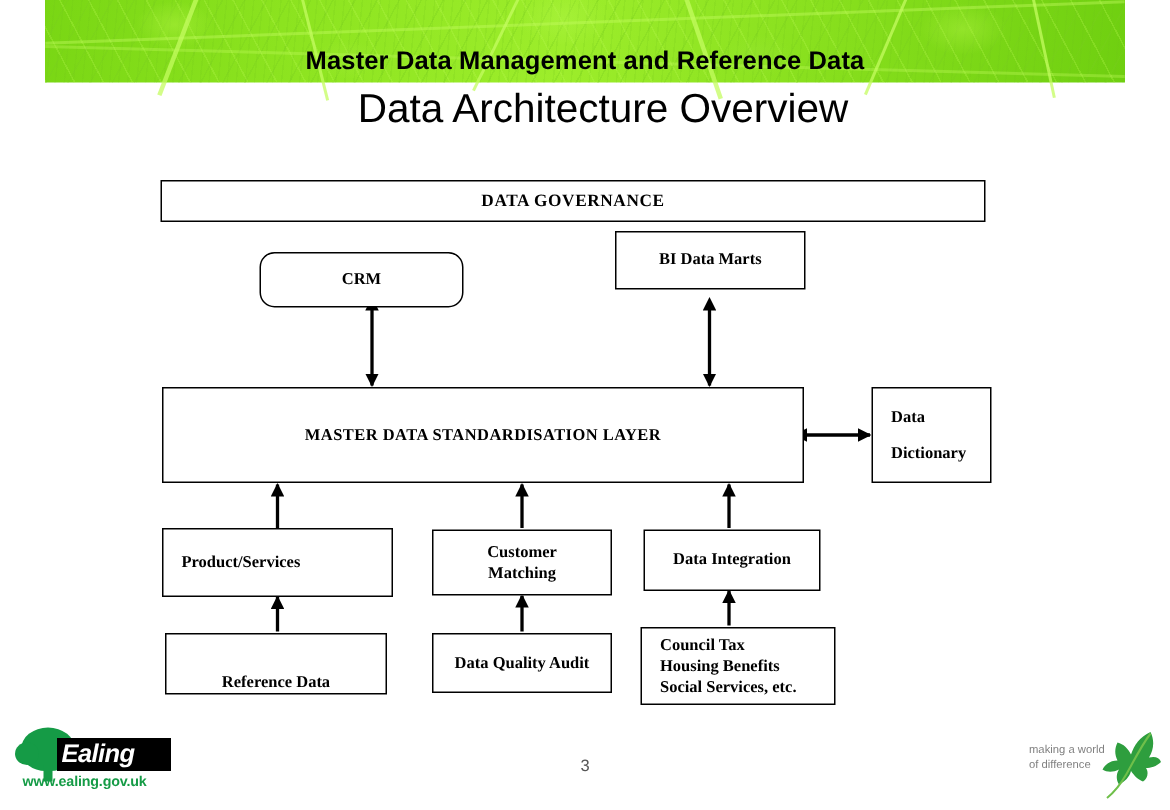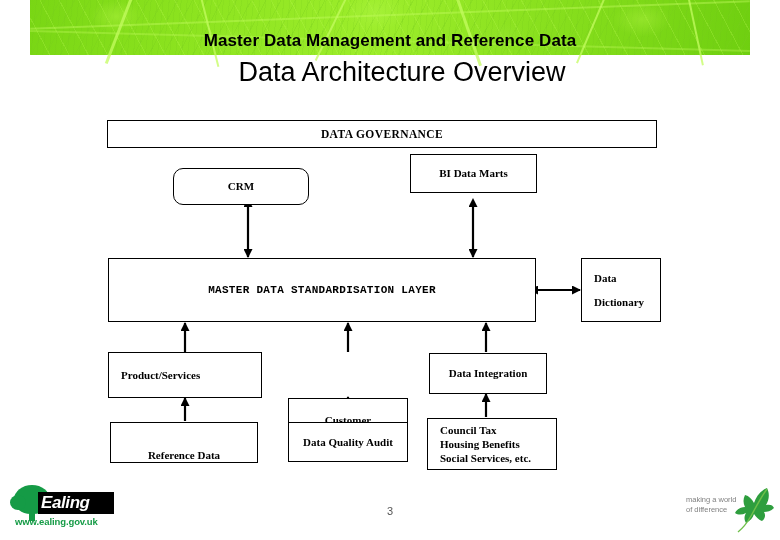--- a/index.html
+++ b/index.html
@@ -191,41 +191,42 @@
   </div>
 
   <div class="box center" style="left:173px; top:168px; width:136px; height:37px;border-radius:10px;">
     <span class="lines">CRM</span>
   </div>
 
   <div class="box center" style="left:410px; top:154px; width:127px; height:39px;">
     <span class="lines">BI Data Marts</span>
   </div>
 
-  <div class="box center" style="left:108px; top:258px; width:428px; height:64px; letter-spacing:.3px;font-family:Liberation Mono, monospace;">
+  <div class="box center" style="left:108px; top:258px; width:428px; height:64px; letter-spacing:.3px;">
     <span class="lines">MASTER DATA  STANDARDISATION  LAYER</span>
   </div>
 
   <div class="box left" style="left:581px; top:258px; width:80px; height:64px; line-height:1.0;">
     <span class="lines">
       <div>Data</div>
       <div style="height:13px;"></div>
       <div>Dictionary</div>
     </span>
   </div>
 
   <div class="box left" style="left:108px; top:352px; width:154px; height:46px;">
     <span class="lines">
       <div>Product/Services</div>
     </span>
   </div>
 
-  <div class="box center" style="left:288px; top:353px; width:120px; height:44px;margin-top:45px;">
+  <div class="box center" style="left:288px; top:353px; width:120px; height:44px;">
     <span class="lines">
       <div>Customer</div>
+      <div>Matching</div>
     </span>
   </div>
 
   <div class="box center" style="left:429px; top:353px; width:118px; height:41px;">
     <span class="lines">Data Integration</span>
   </div>
 
   <div class="box center" style="left:110px; top:422px; width:148px; height:41px;align-items:flex-end;">
     <span class="lines">Reference Data</span>
   </div>

